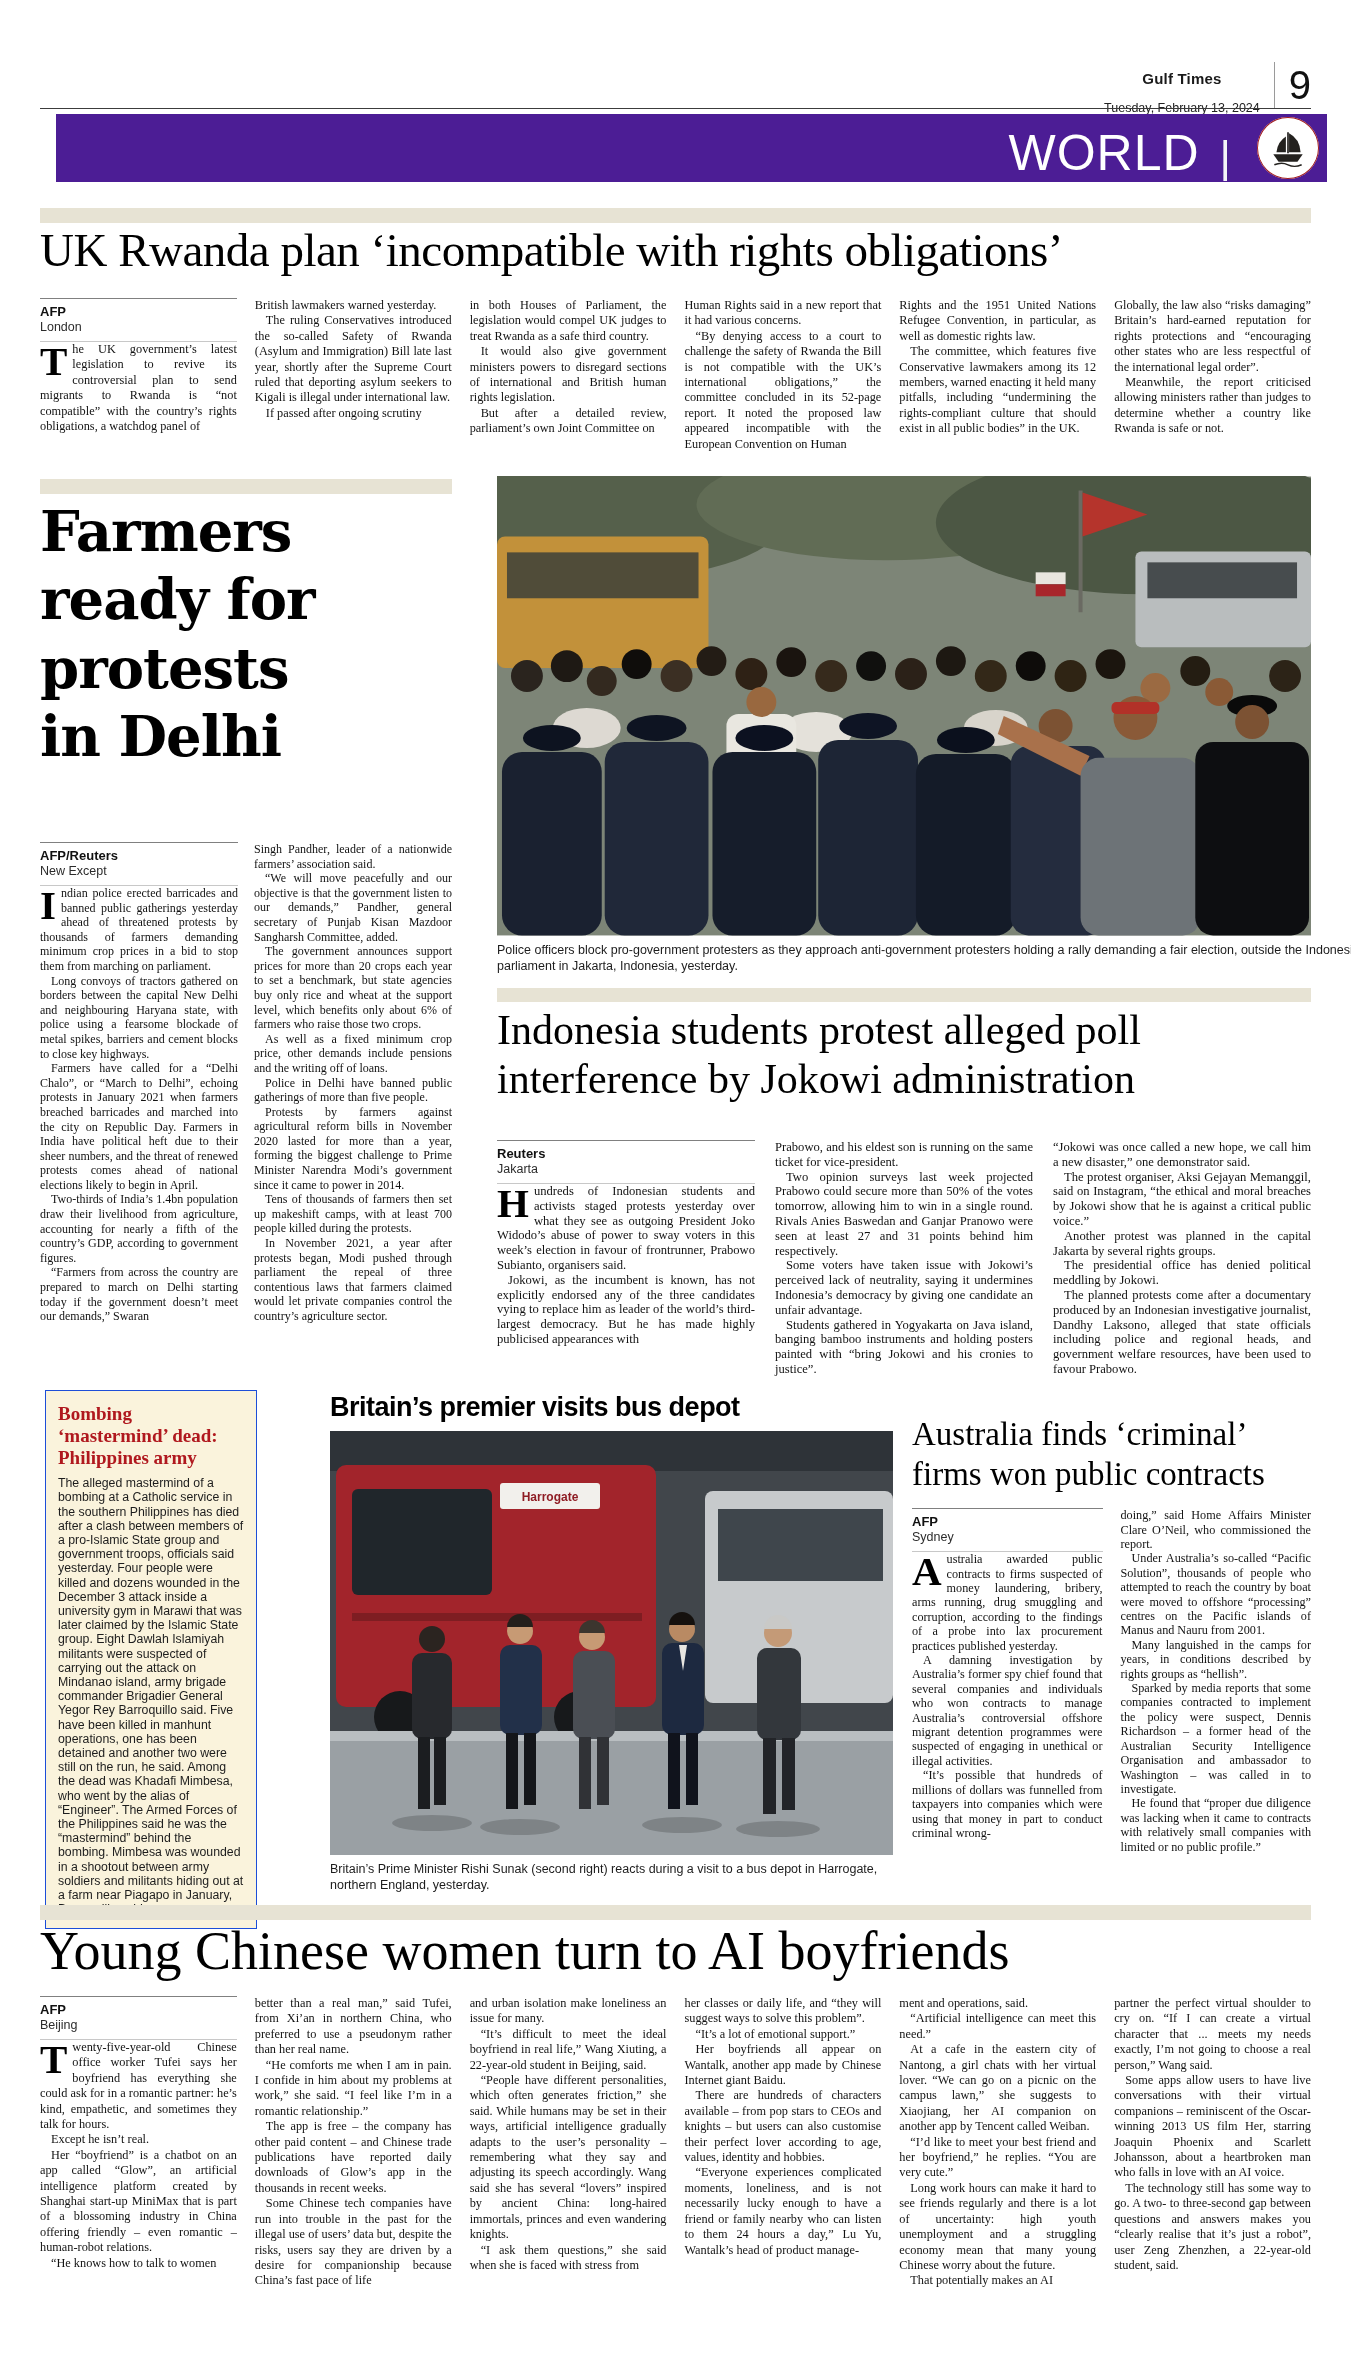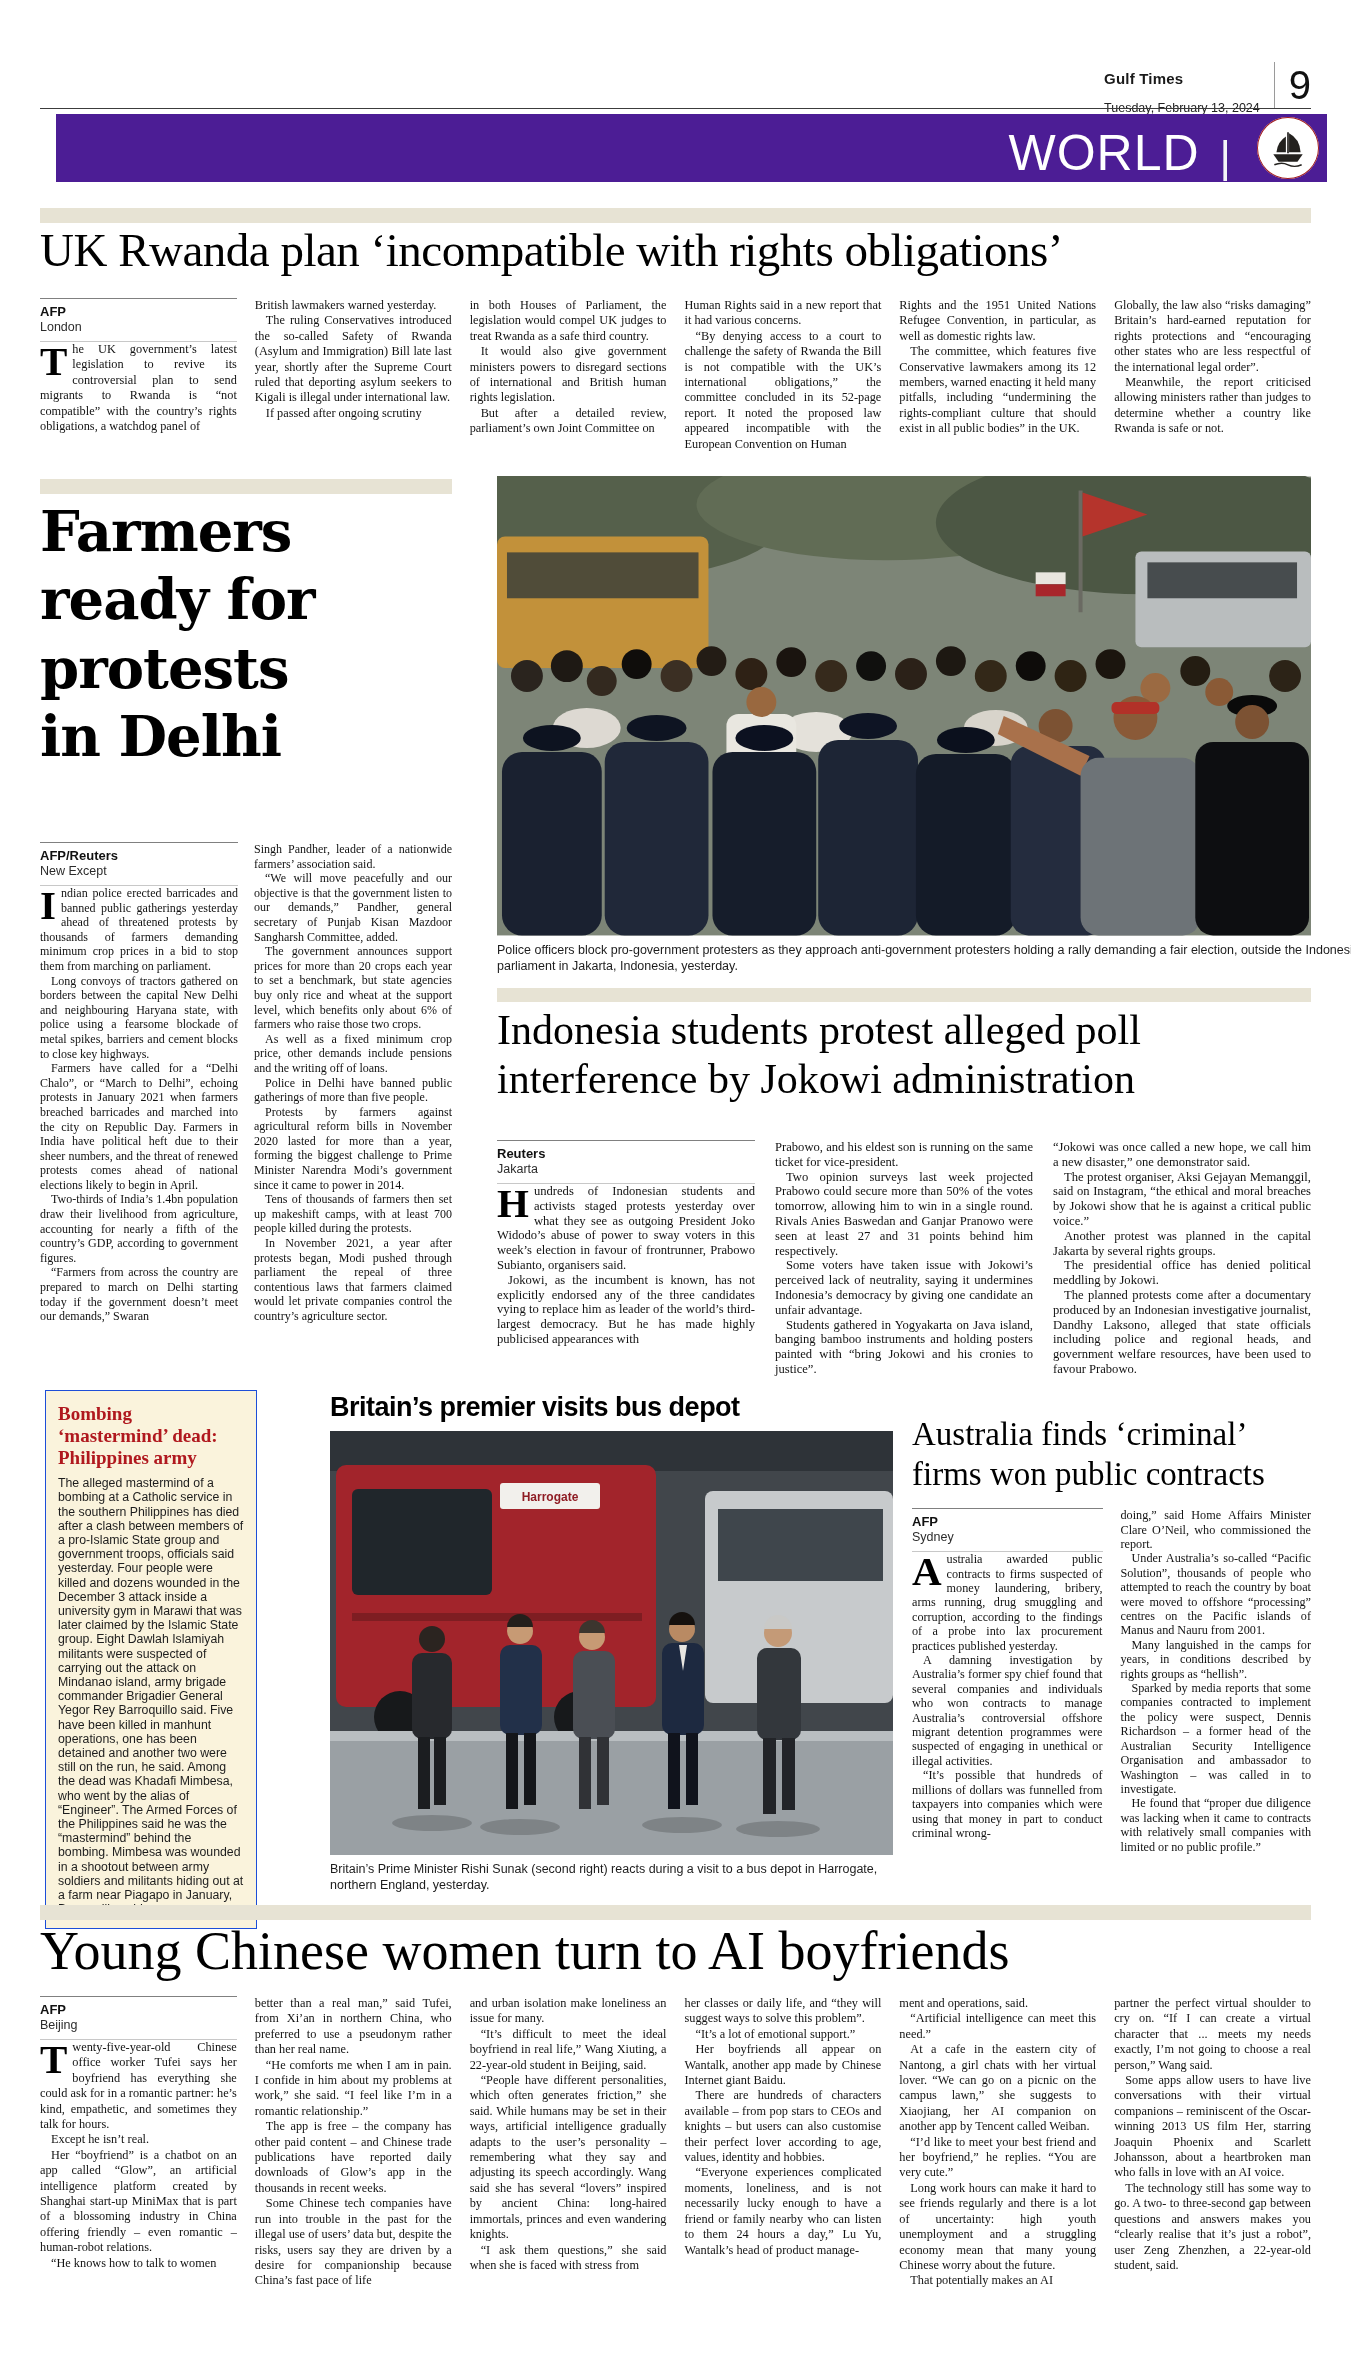--- a/index.html
+++ b/index.html
@@ -1,21 +1,21 @@
 <!DOCTYPE html>
 <html lang="en"><head>
 <meta charset="utf-8">
 <style>
   *{margin:0;padding:0;box-sizing:border-box}
   html,body{background:#888}
   .page{position:relative;width:1351px;height:2365px;margin:0 auto;background:#ffffff;overflow:hidden;
          font-family:"Liberation Serif",serif;color:#111}
   
   .mast{position:absolute;top:62px;right:40px;display:flex;align-items:flex-start;gap:14px;font-family:"Liberation Sans",sans-serif}
-  .mast-text{text-align:left;padding-top:8px}
+  .mast-text{text-align:center;padding-top:8px}
   .mast-paper{font-weight:700;font-size:15px;color:#1a1a1a;letter-spacing:.2px}
   .mast-date{font-size:12.5px;color:#222;margin-top:14px}
   .mast-vr{width:1px;height:46px;background:#9a9a9a}
   .mast-page{font-size:40px;font-weight:400;color:#111;line-height:46px}
   .toprule{position:absolute;top:108px;left:40px;width:1271px;height:1px;background:#3c3c3c}
   
   .banner{position:absolute;top:114px;left:56px;width:1271px;height:68px;background:#4c1d95;
           display:flex;align-items:flex-end;justify-content:flex-end;padding-right:96px}
   .banner .world{font-family:"Liberation Sans",sans-serif;font-weight:400;font-size:50px;color:#fff;letter-spacing:1px}
   .banner .divider{font-family:"Liberation Sans",sans-serif;font-weight:400;font-size:44px;color:#fff;margin-left:20px;opacity:.95}

